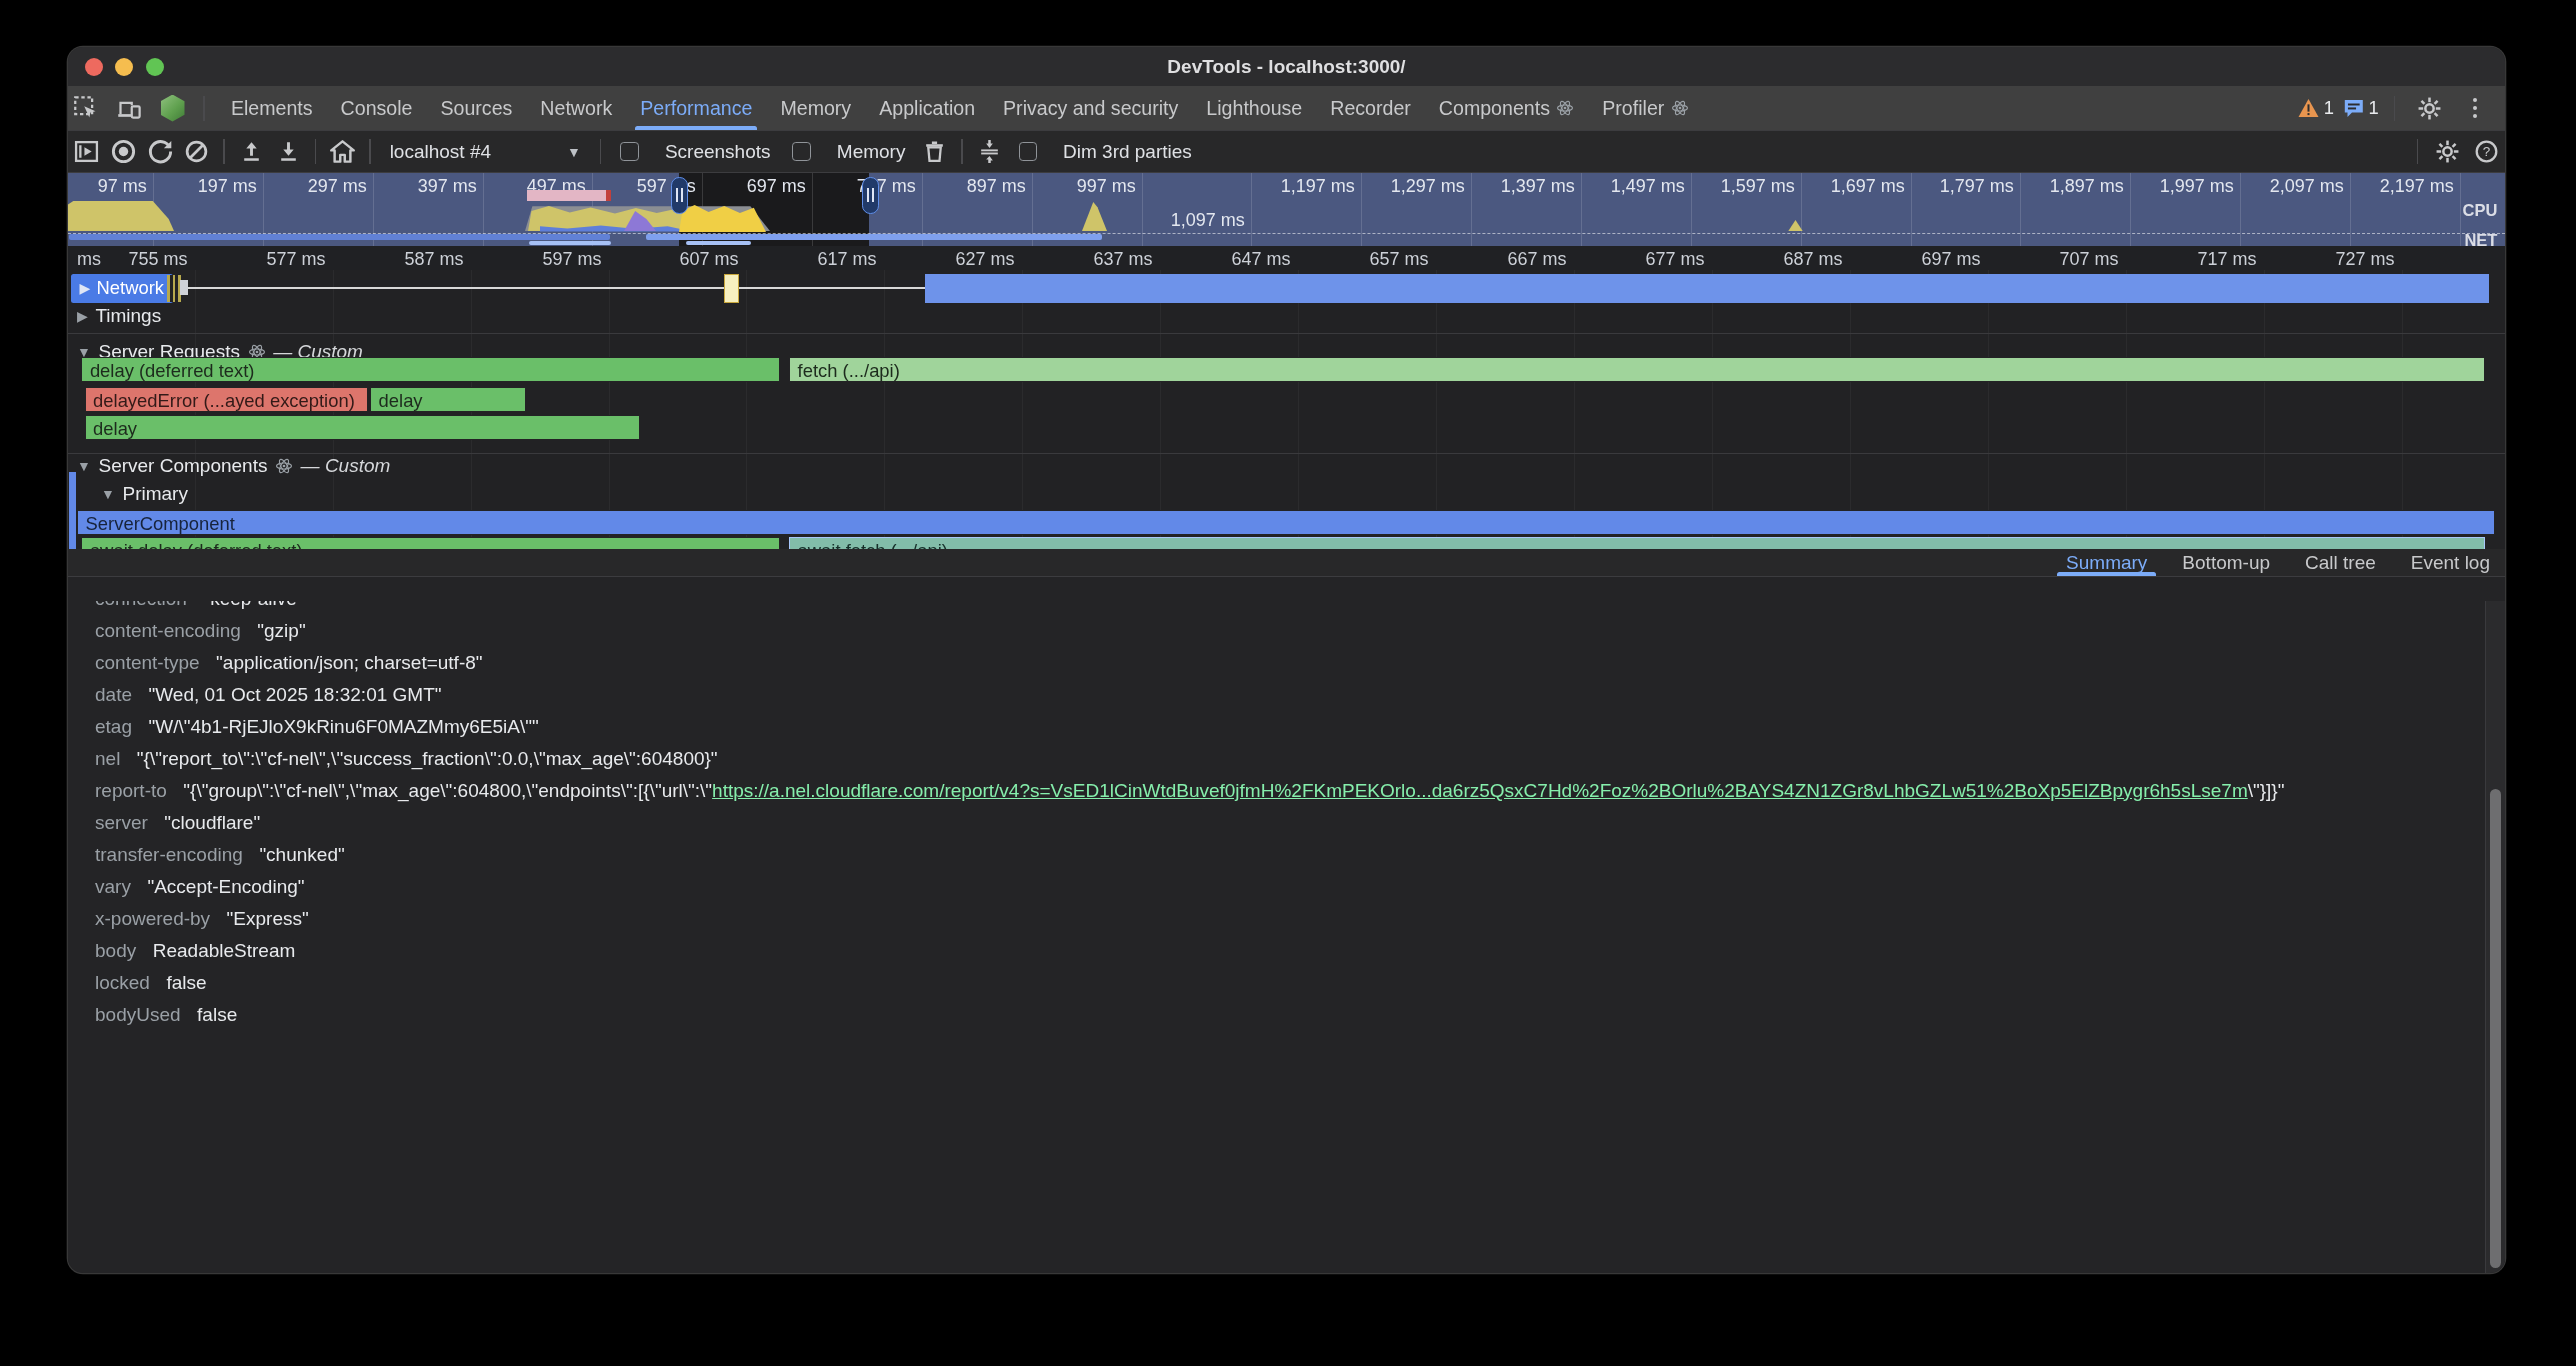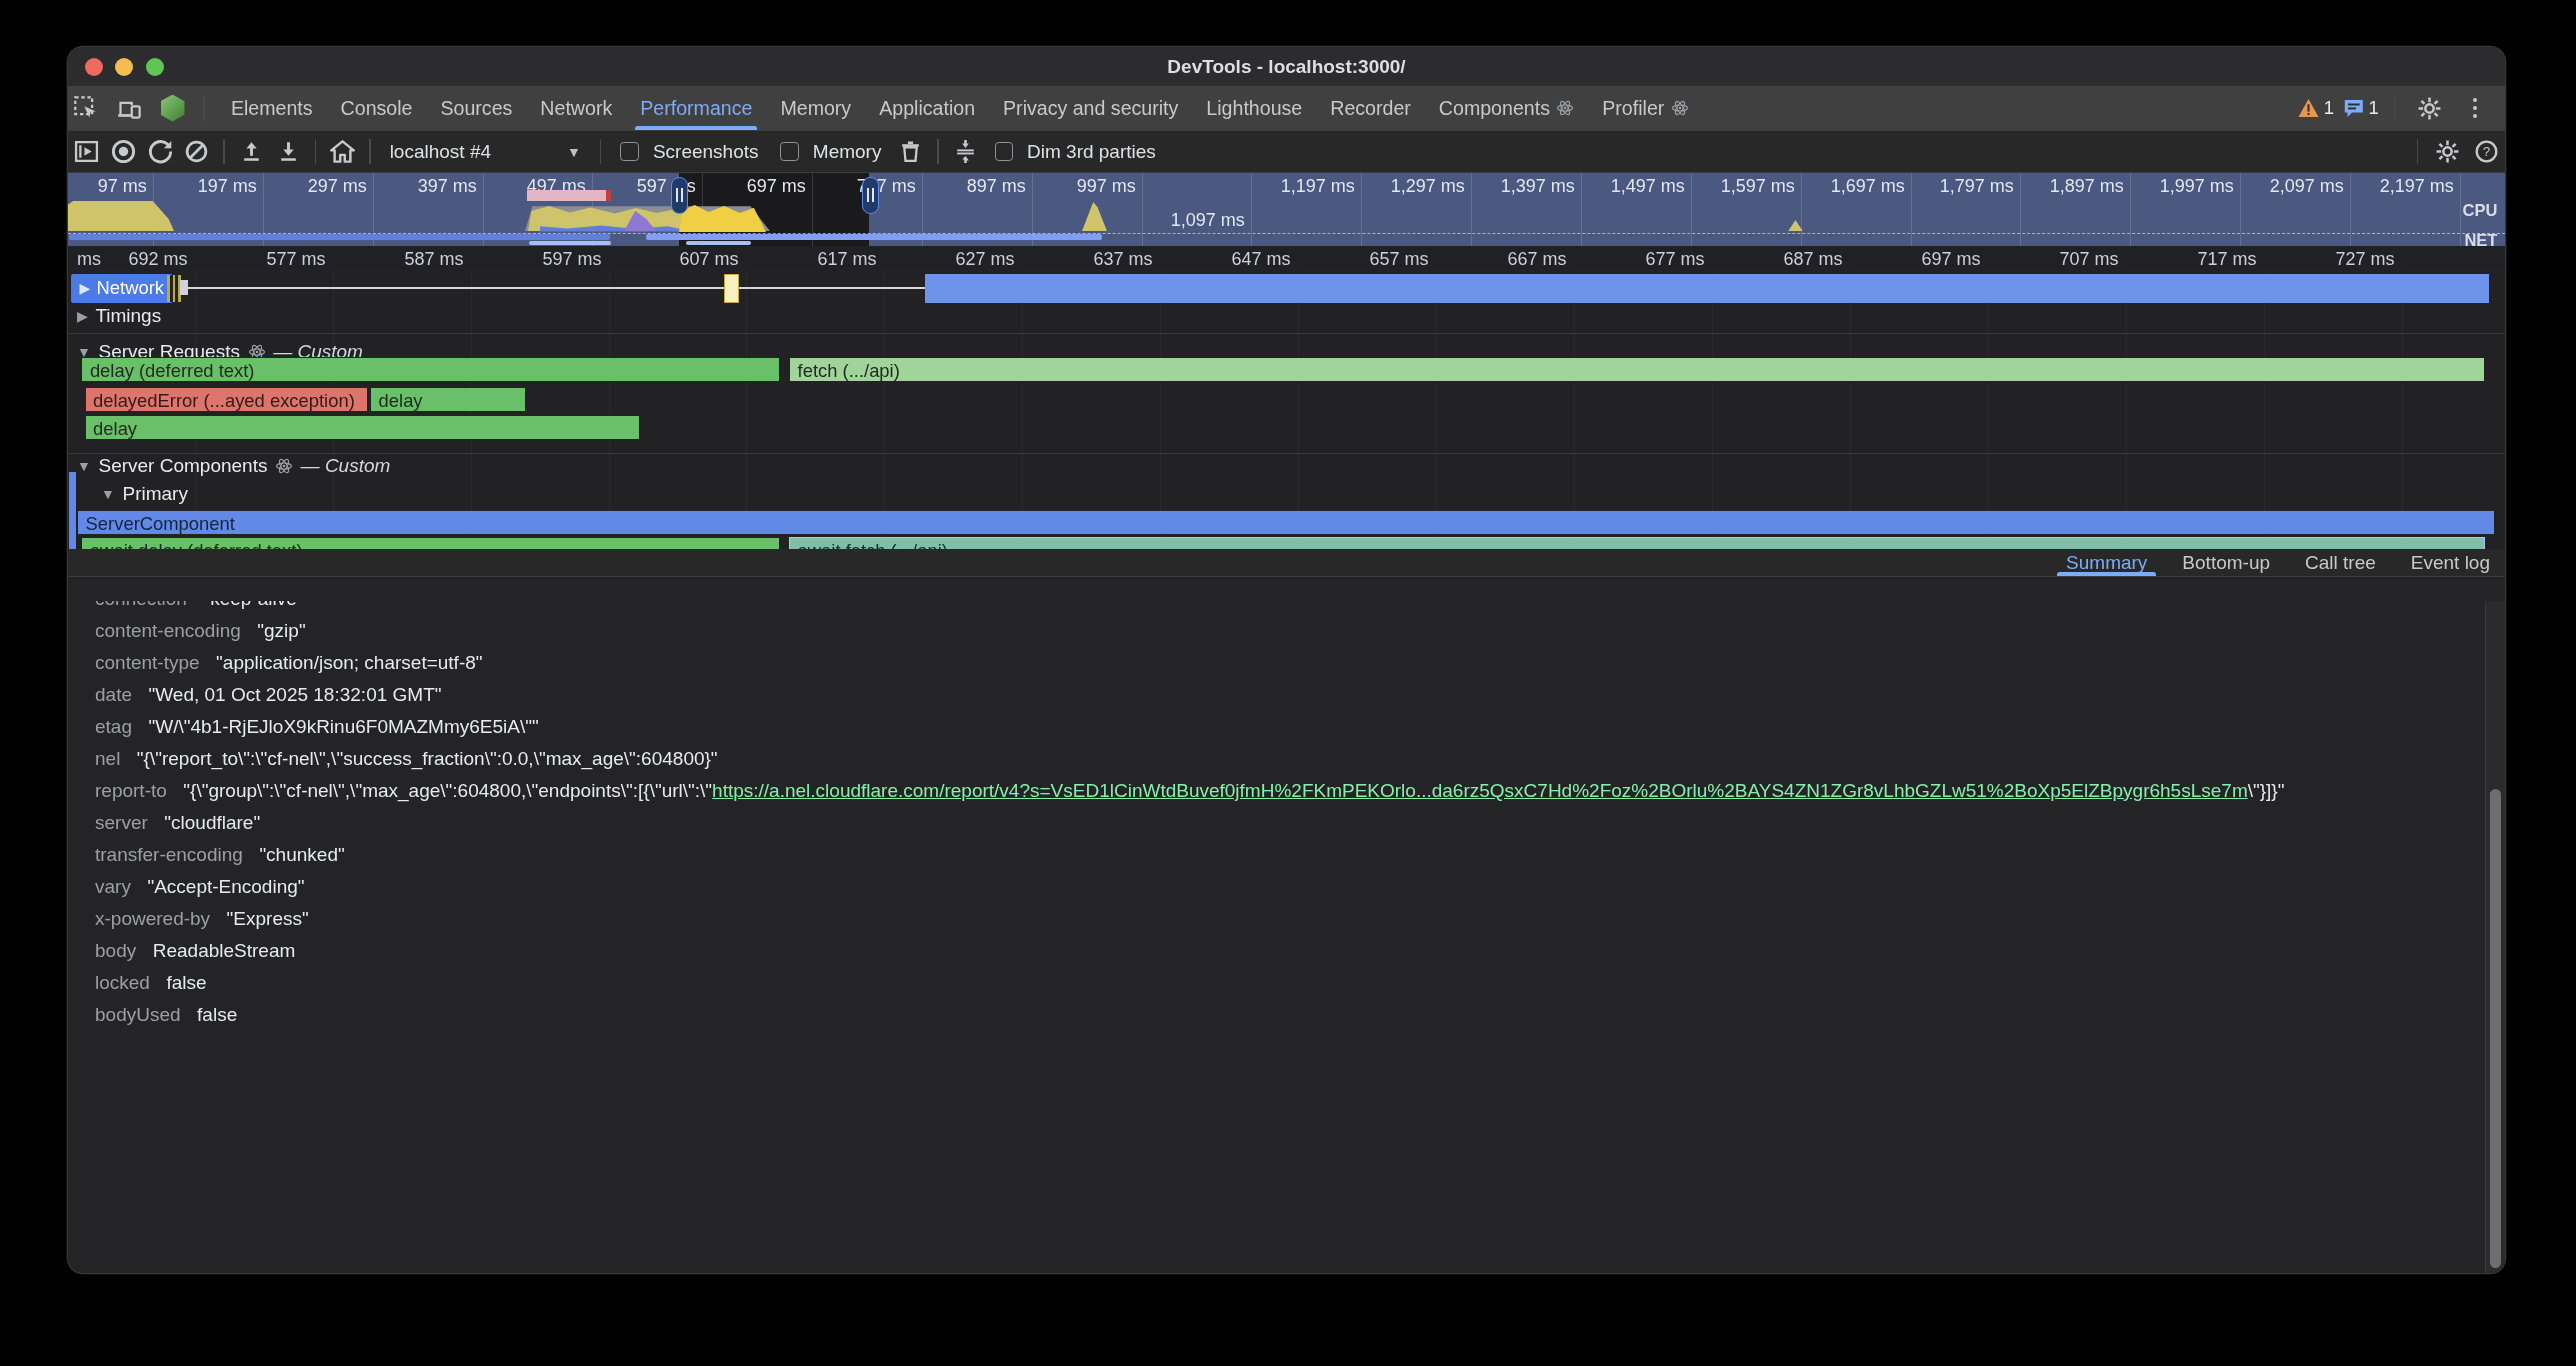--- a/index.html
+++ b/index.html
@@ -24,21 +24,21 @@
   .tabbar-right{margin-left:auto;display:flex;align-items:center;gap:9px;padding-right:11.4px;}
   .badge{display:flex;align-items:center;gap:3.8px;color:#e8eaed;font-size:18.4px;}
   .kebab{display:flex;flex-direction:column;gap:3.8px;align-items:center;width:25px;}
   .kebab i{width:4.4px;height:4.4px;border-radius:50%;background:#c8c9cb;}
   
   .toolbar{position:absolute;left:0;top:84px;width:100%;height:42px;background:#282829;border-bottom:1.3px solid #3c3c3f;
            display:flex;align-items:center;gap:3.8px;padding:0 2px;box-sizing:border-box;}
   .tb-icon{width:33px;height:33px;display:flex;align-items:center;justify-content:center;}
   .select{display:flex;align-items:center;gap:76px;color:#dfe1e5;font-size:19px;padding:0 9px;}
   .select .caret{font-size:14px;color:#bdc1c6;}
-  .checkbox{display:flex;align-items:center;gap:14px;color:#dfe1e5;font-size:19px;margin:0 9px;}
+  .checkbox{display:flex;align-items:center;gap:26px;color:#dfe1e5;font-size:19px;margin:0 9px;}
   .box{width:16.5px;height:16.5px;border:1.9px solid #909499;border-radius:3.8px;background:transparent;}
   .toolbar-right{margin-left:auto;display:flex;align-items:center;gap:6.3px;}
   
   .overview{position:absolute;left:0;top:126px;width:100%;height:74px;background:#4b5880;overflow:hidden;}
   .ov-selection{position:absolute;top:0;height:100%;background:#1a1a1c;}
   .ov-grid{position:absolute;top:0;width:1.3px;height:100%;background:rgba(255,255,255,.14);}
   .ov-tick{position:absolute;top:2.5px;transform:translateX(-100%);padding-right:6.3px;color:#e3e7ef;font-size:18px;white-space:nowrap;}
   .ov-dash{position:absolute;left:0;top:60px;width:100%;border-top:1.3px dashed rgba(255,255,255,.55);}
   .ov-shape{position:absolute;}
   .ov-handle{position:absolute;top:3.8px;width:16.5px;height:37px;border-radius:8.2px;background:#213a69;border:1.9px solid #5f8ee8;
@@ -424,21 +424,21 @@
         <div class="ov-handle" style="left: 794px;">
           <i></i>
           <i></i>
         </div>
         <div class="ov-side" style="top: 28px;">CPU</div>
         <div class="ov-side" style="top: 58px;">NET</div>
       </div>
 
     <div class="ruler" id="ruler">
         <div class="ruler-unit">ms</div>
-        <div class="ruler-tick" style="left: 127px;">692 ms</div>
+        <div class="ruler-tick" style="left: 127px;">755 ms</div>
         <div class="ruler-tick" style="left: 265px;">577 ms</div>
         <div class="ruler-tick" style="left: 403px;">587 ms</div>
         <div class="ruler-tick" style="left: 541px;">597 ms</div>
         <div class="ruler-tick" style="left: 678px;">607 ms</div>
         <div class="ruler-tick" style="left: 816px;">617 ms</div>
         <div class="ruler-tick" style="left: 954px;">627 ms</div>
         <div class="ruler-tick" style="left: 1092px;">637 ms</div>
         <div class="ruler-tick" style="left: 1230px;">647 ms</div>
         <div class="ruler-tick" style="left: 1368px;">657 ms</div>
         <div class="ruler-tick" style="left: 1506px;">667 ms</div>

